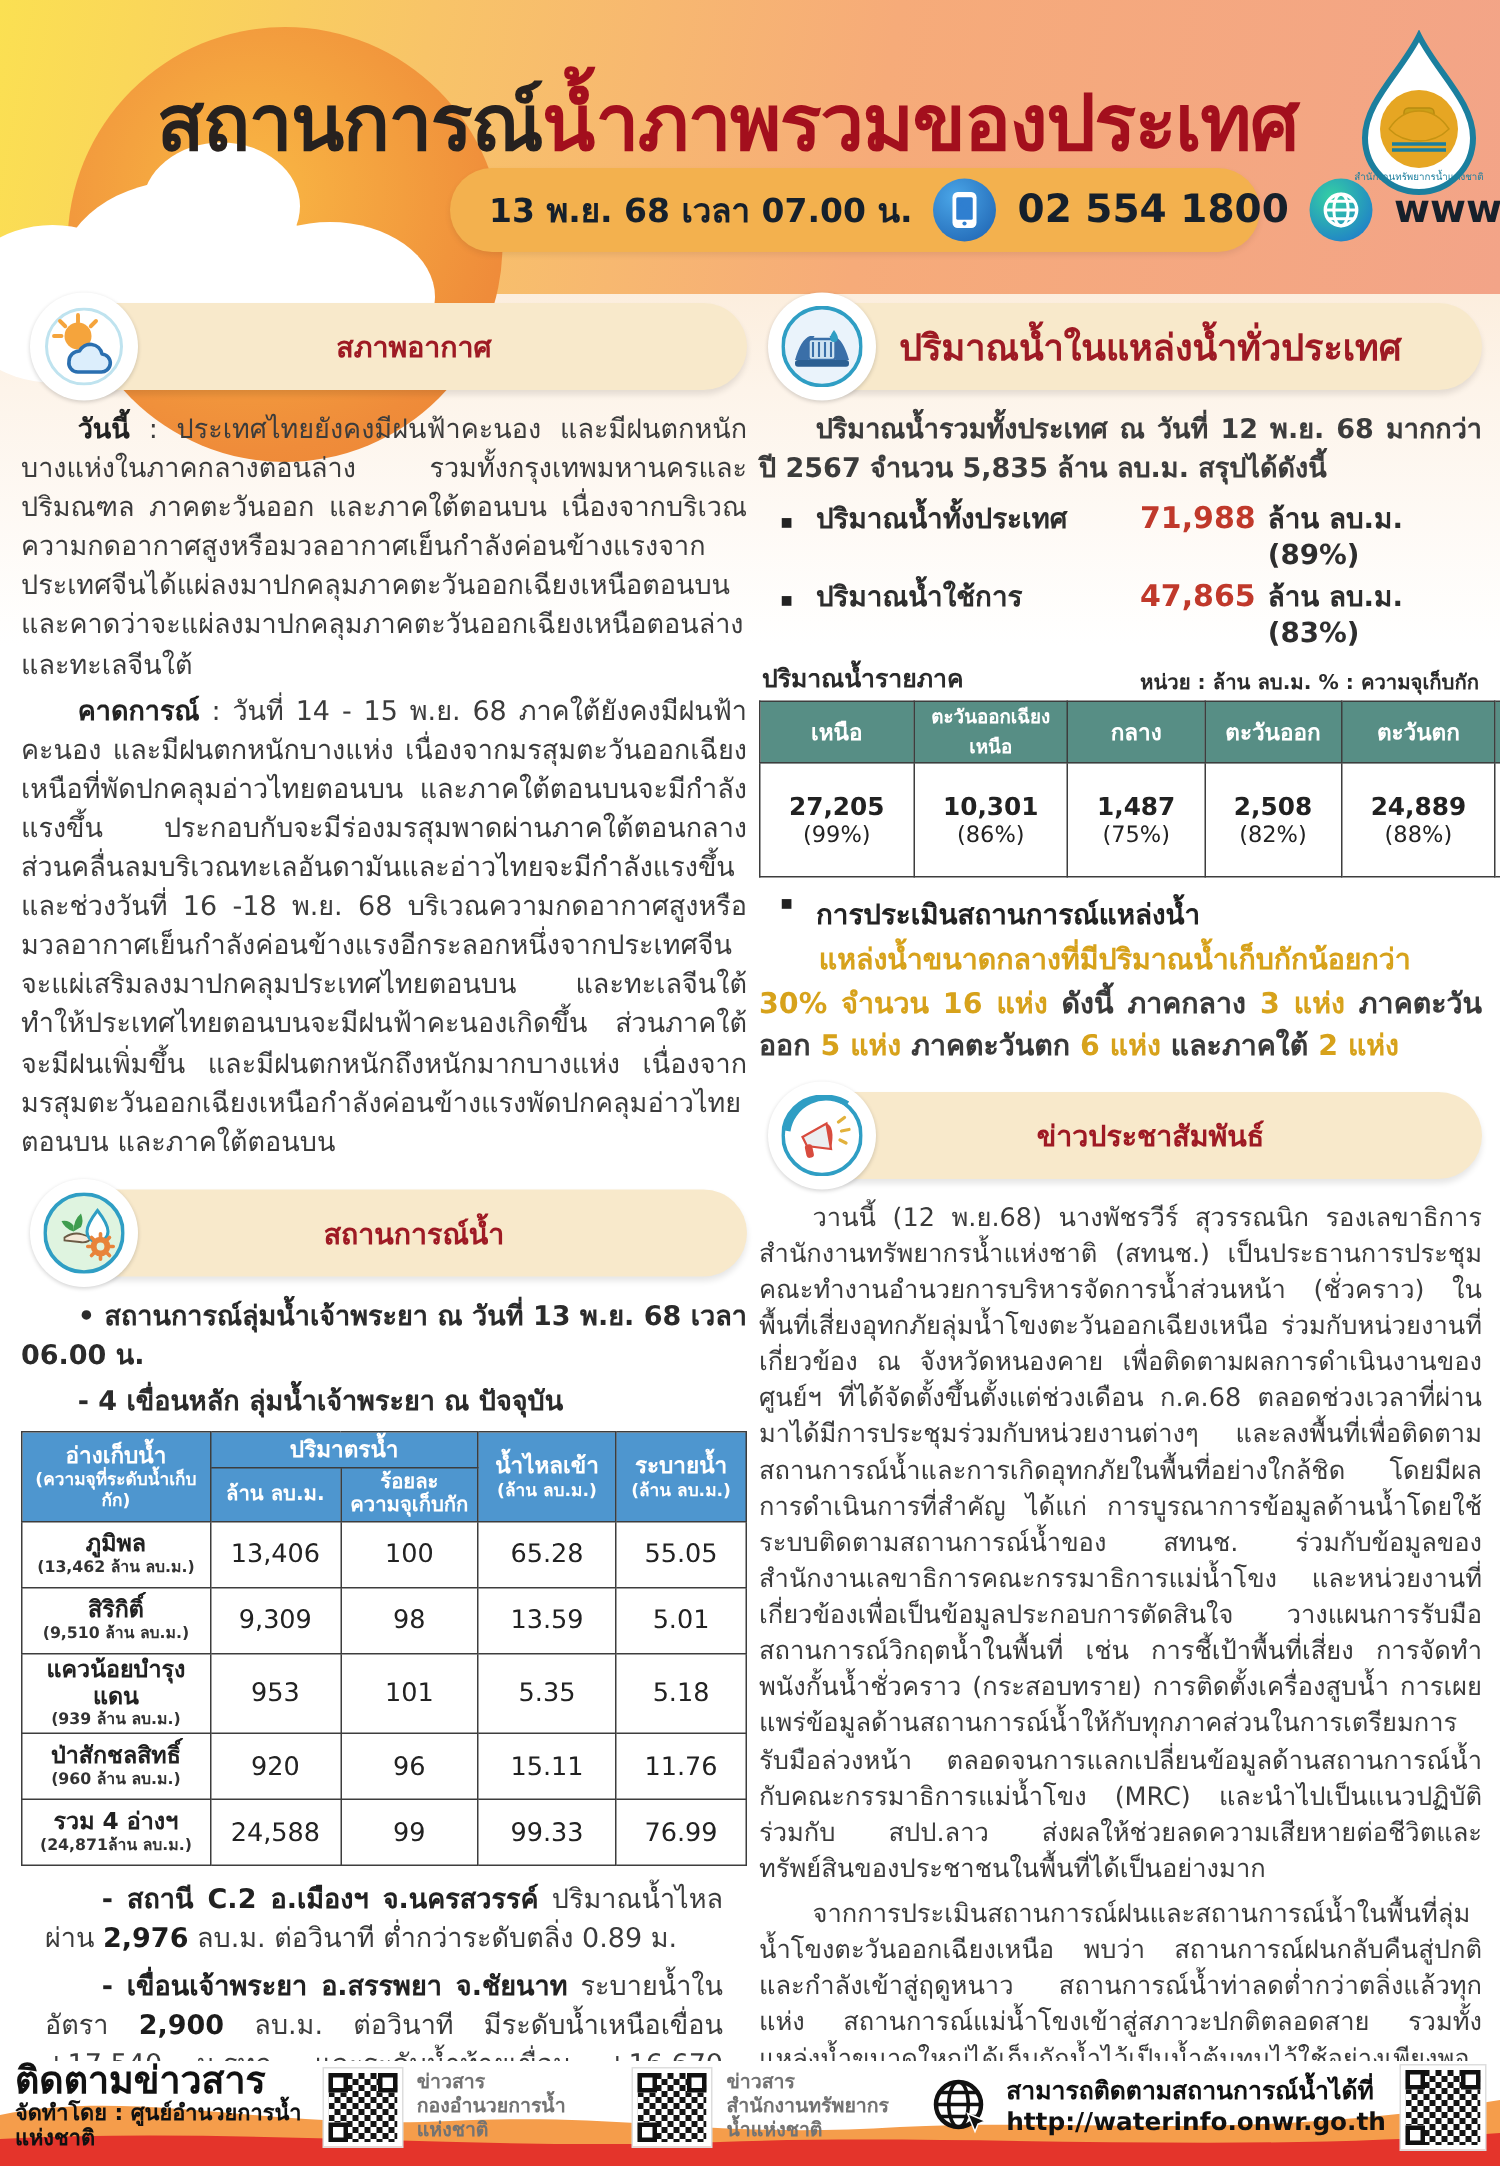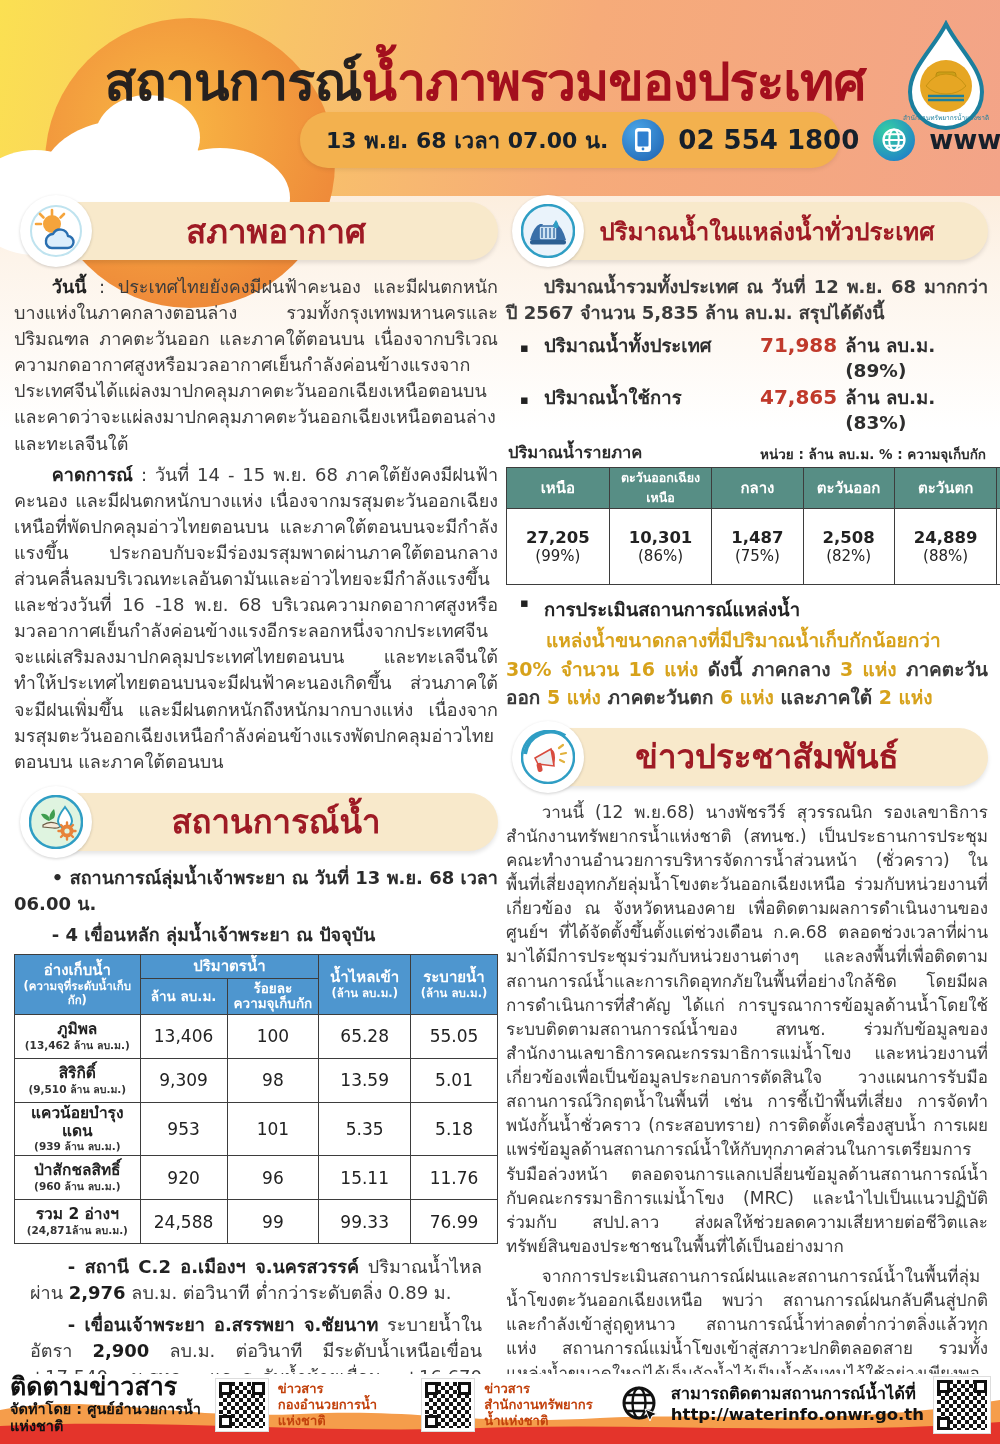--- a/index.html
+++ b/index.html
@@ -31,21 +31,21 @@
   .pill-num{font-size:26px;font-weight:700;color:#16202b;white-space:nowrap;}
   .logo{position:absolute;left:902px;top:20px;width:88px;height:118px;z-index:2;}
   
   .sec{position:relative;height:66px;margin-bottom:10px;}
   .sec-icon{position:absolute;left:6px;top:-3px;width:72px;height:72px;border-radius:50%;
             background:#fff;z-index:2;display:flex;align-items:center;justify-content:center;
             box-shadow:0 1px 3px rgba(0,0,0,.18);}
   .sec-pill{position:absolute;left:40px;top:4px;right:0;height:58px;background:#f8e9cb;
             border-radius:14px 30px 30px 14px;display:flex;align-items:center;justify-content:center;
             box-shadow:0 3px 4px rgba(0,0,0,.10);}
-  .sec-pill span{font-size:33px;font-weight:800;color:#9e1a24;}
+  .sec-pill span{font-size:19px;font-weight:800;color:#9e1a24;}
   
   .col-left{position:absolute;left:14px;top:198px;width:484px;z-index:2;}
   .col-right{position:absolute;left:506px;top:198px;width:482px;z-index:2;}
   p.body{margin:5px 0;font-size:18px;line-height:1.45;color:#3c3c3c;text-align:justify;
          text-indent:2.1em;}
   .lead{font-weight:800;color:#222;}
   
   table{border-collapse:collapse;width:100%;}
   .dam-table{margin-top:6px;}
   .dam-table th,.dam-table td{border:1.6px solid #3d3d3d;text-align:center;padding:2px 2px;}
@@ -89,21 +89,21 @@
   .follow{width:235px;}
   .follow-title{font-size:25px;font-weight:800;color:#111;line-height:1.05;}
   .follow-sub{font-size:14.5px;font-weight:800;color:#111;line-height:1.2;}
   .qr{position:relative;width:52px;height:52px;background:#fff;flex:0 0 auto;
       background-image:repeating-conic-gradient(#151515 0 25%,#ffffff 0 50%);
       background-size:8px 8px;border:3px solid #fff;outline:1px solid #ddd;}
   .qr i{position:absolute;width:13px;height:13px;border:3px solid #111;background:#fff;}
   .qr i:nth-child(1){left:0;top:0;}
   .qr i:nth-child(2){right:0;top:0;}
   .qr i:nth-child(3){left:0;bottom:0;}
-  .qr-label{font-size:13px;font-weight:800;color:#c2410c;line-height:1.25;width:135px;}
+  .qr-label{font-size:13px;font-weight:800;color:#737373;line-height:1.25;width:135px;}
   .track{display:flex;align-items:center;gap:8px;margin-left:12px;}
   .track-text{font-size:16.5px;font-weight:800;color:#111;line-height:1.25;white-space:nowrap;}
   .icon-svg{display:block;}
 </style>
 </head>
 <body>
 
 <div class="page">
 
   <div class="header">
@@ -254,21 +254,21 @@
               <div class="res-name">ป่าสักชลสิทธิ์</div>
               <div class="res-cap">(960 ล้าน ลบ.ม.)</div>
             </td>
           <td>920</td>
           <td>96</td>
           <td>15.11</td>
           <td>11.76</td>
         </tr>
         <tr>
           <td>
-              <div class="res-name">รวม 2 อ่างฯ</div>
+              <div class="res-name">รวม 4 อ่างฯ</div>
               <div class="res-cap">(24,871ล้าน ลบ.ม.)</div>
             </td>
           <td>24,588</td>
           <td>99</td>
           <td>99.33</td>
           <td>76.99</td>
         </tr>
       </tbody>
     </table>
 

